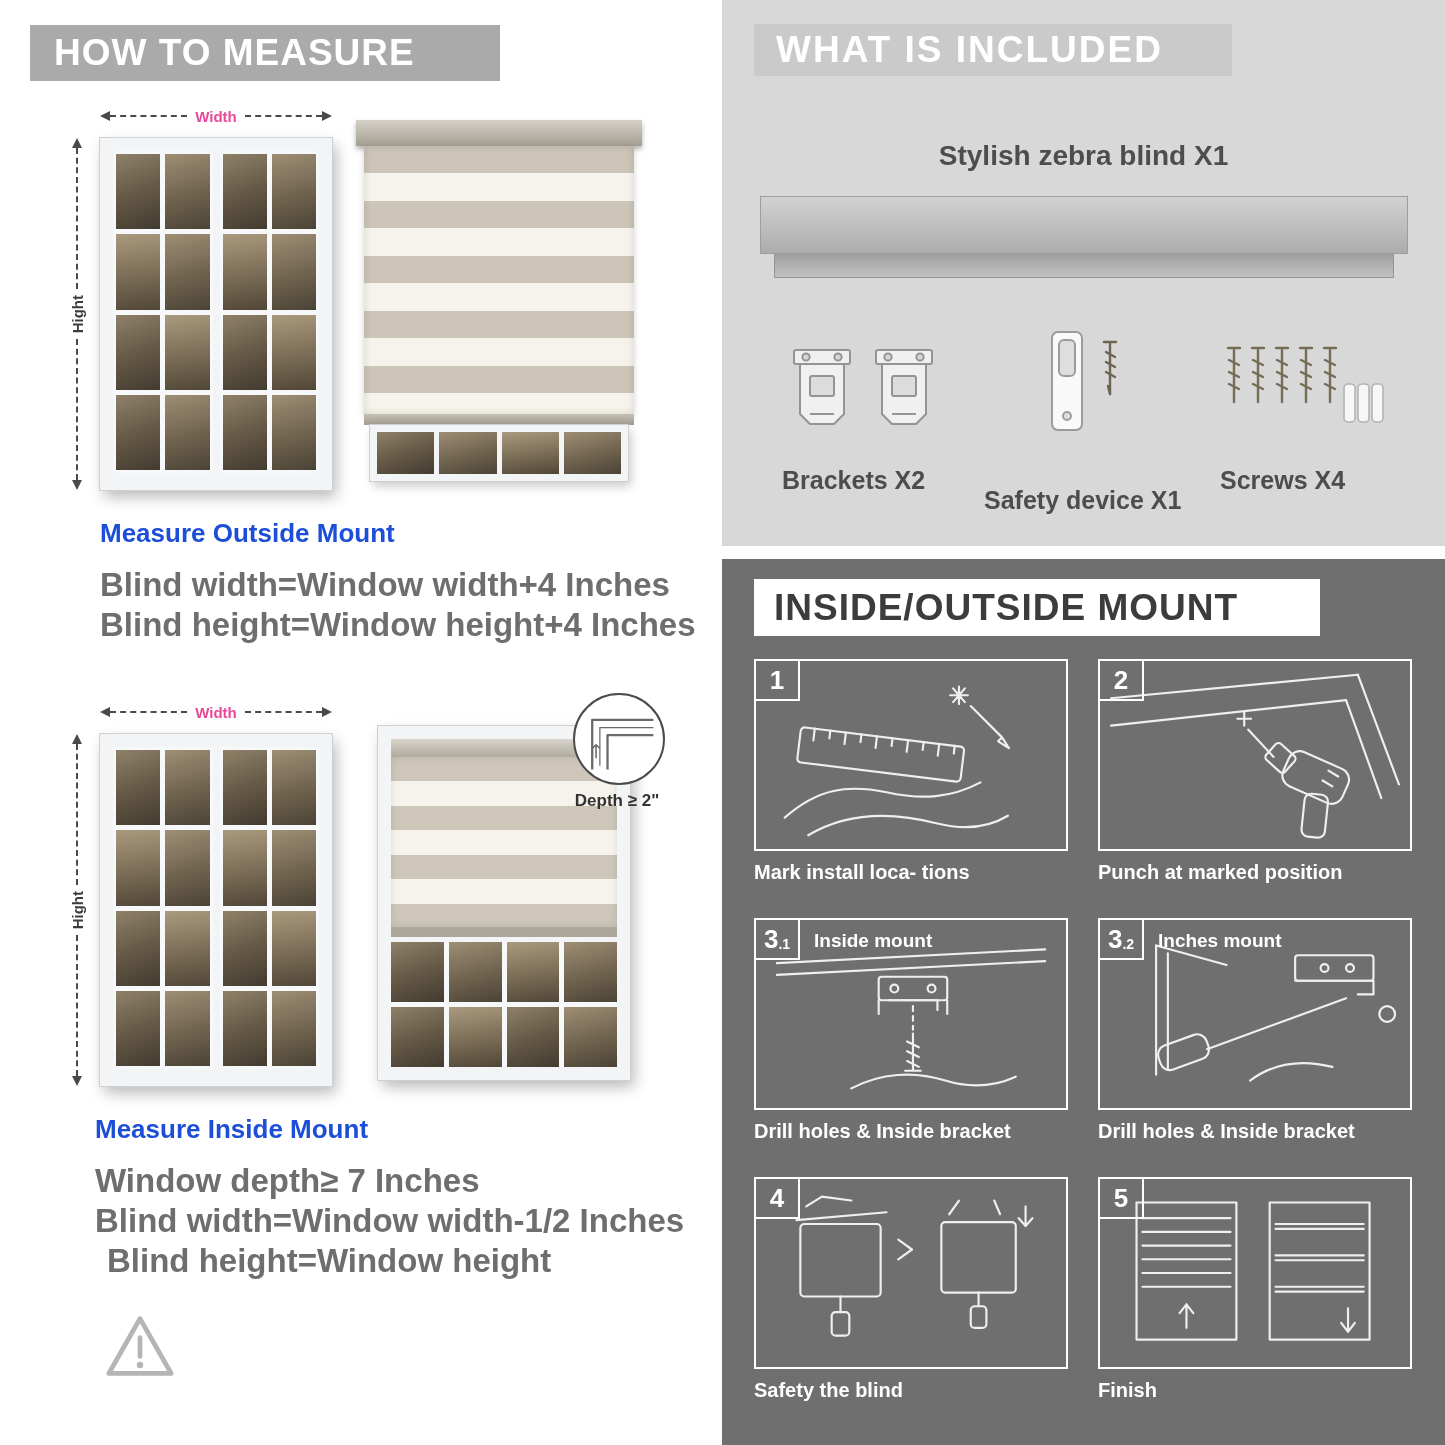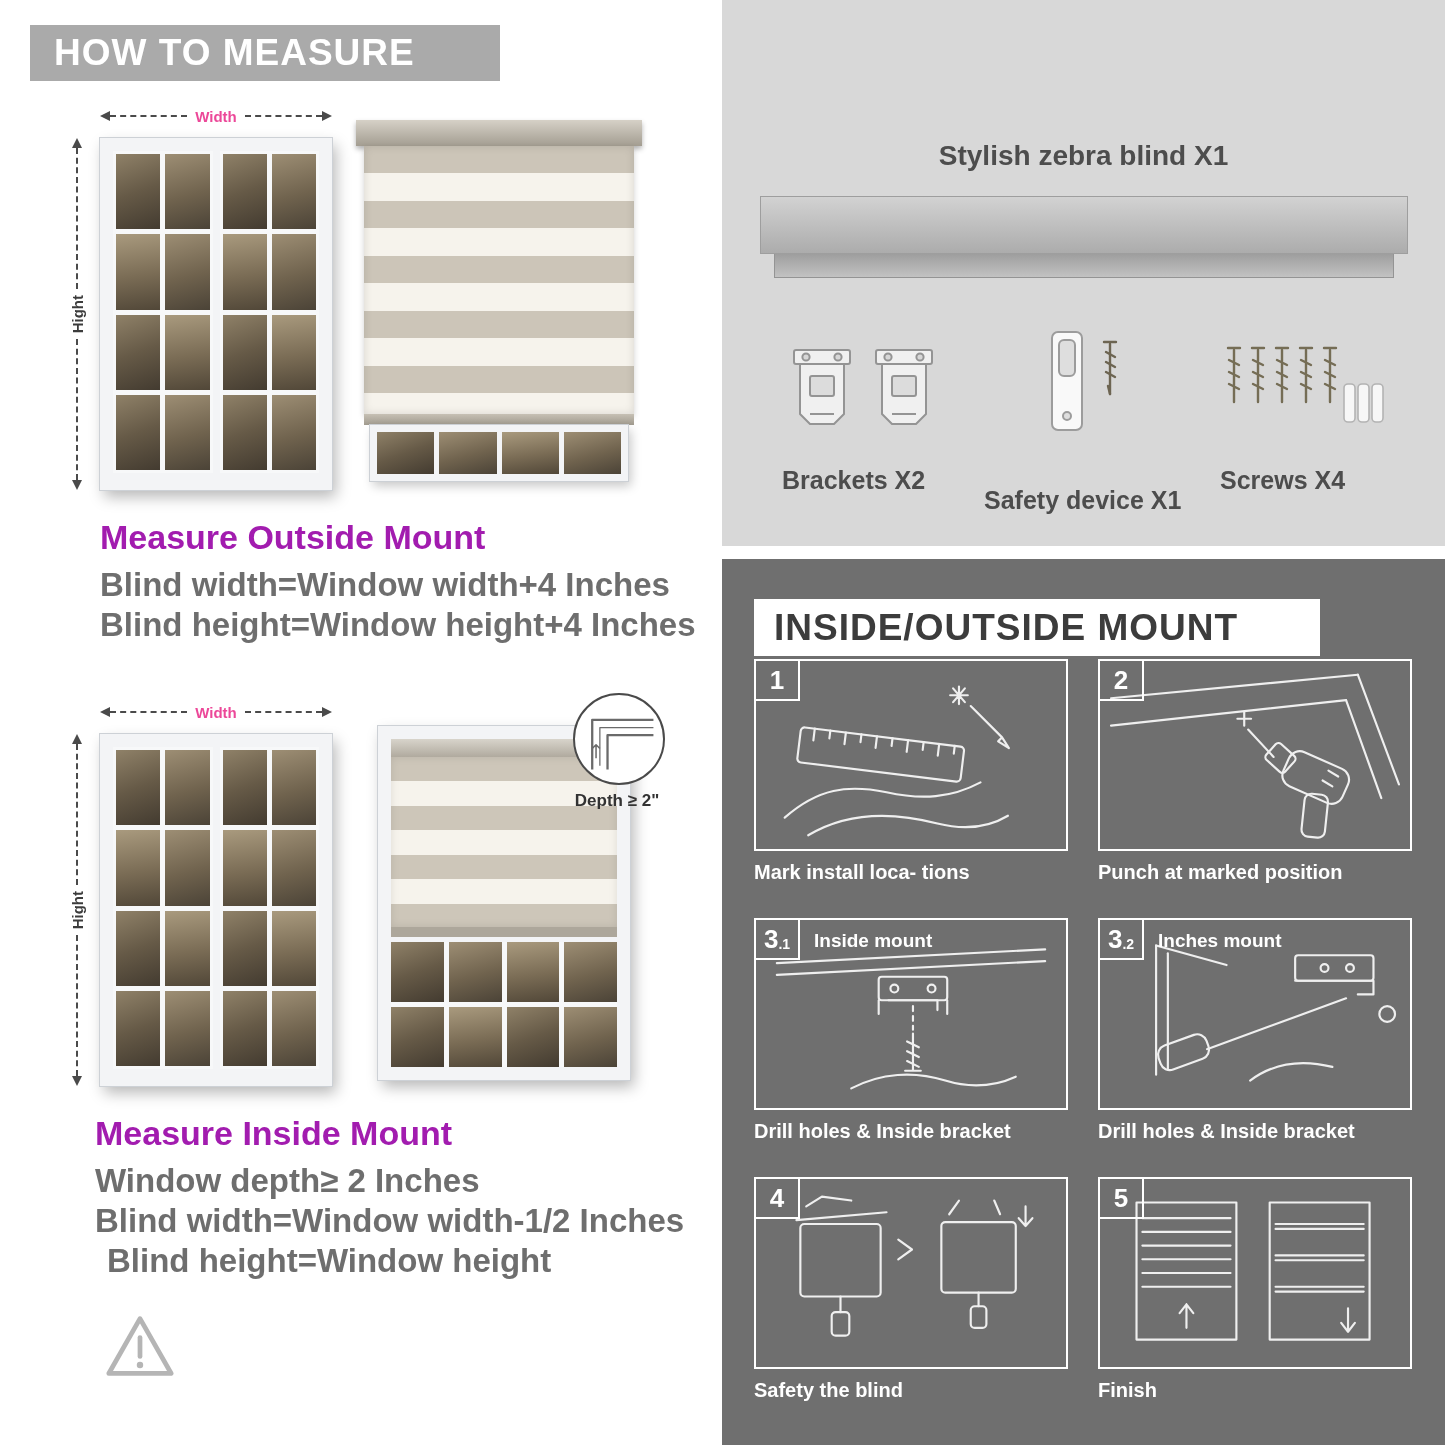--- a/index.html
+++ b/index.html
@@ -50,21 +50,21 @@
   .b2-head { height:18px; background:linear-gradient(180deg,#d8d4cb,#b0aa9e); }
   .b2-stripes { height:170px; background:repeating-linear-gradient(180deg,#cdc6b9 0px,#cdc6b9 24px,#f6f3ec 24px,#f6f3ec 49px);
     box-shadow:inset 0 0 8px rgba(0,0,0,.1); }
   .b2-rail { height:10px; background:#ada79b; }
   .b2-glass { flex:1; margin-top:5px; background:#f7f8f9; display:grid; grid-template-columns:repeat(4,1fr); grid-template-rows:repeat(2,1fr); gap:5px; }
   .depth-circle { position:absolute; right:-44px; top:-42px; width:92px; height:92px; border-radius:50%;
     background:#fff; border:2px solid #4a4a4a; overflow:hidden; z-index:3; }
   .depth-label { position:absolute; right:-52px; top:56px; width:112px; text-align:center;
     font-size:17px; font-weight:700; color:#333; z-index:3; }
 
-  .h-measure { position:absolute; left:100px; font-size:34px; font-weight:700; color:#a21caf; }
+  .h-measure { position:absolute; left:100px; font-size:26px; font-weight:700; color:#1d4ed8; }
   .formula { position:absolute; left:100px; font-size:33px; font-weight:700; color:#6e6e6e; }
 
   .warn-tri { position:absolute; left:102px; top:1312px; }
   .warn-text { position:absolute; left:180px; top:1320px; width:448px; font-size:19px; color:#9a9a9a; line-height:1.5; }
 
   
   .right { position:absolute; left:722px; top:0; width:723px; height:1445px; background:#fff; }
 
   .included { position:absolute; left:0; top:0; width:723px; height:546px; background:#d8d8d8; }
   .inc-banner { position:absolute; left:32px; top:24px; width:478px; height:52px; background:#cacaca;
@@ -74,21 +74,21 @@
     background:linear-gradient(180deg,#d2d2d2 0%,#bdbdbd 55%,#acacac 100%); border:1px solid #9e9e9e; }
   .rail-sub { position:absolute; left:52px; top:254px; width:620px; height:24px;
     background:linear-gradient(180deg,#9e9e9e,#c2c2c2); border:1px solid #949494; border-top:none; }
   .inc-icon { position:absolute; }
   .inc-label { position:absolute; top:466px; font-size:25px; font-weight:700; color:#4d4d4d; text-align:left; }
 
   .gap-strip { position:absolute; left:0; top:546px; width:723px; height:13px; background:#fff; }
 
   .mount { position:absolute; left:0; top:559px; width:723px; height:886px; background:#6f6f6f; }
   .mount-banner { position:absolute; left:32px; top:20px; width:566px; height:57px; background:#fff;
-    color:#3c3c3c; font-size:37px; font-weight:700; letter-spacing:1px; display:flex; align-items:center; padding-left:20px;margin-top:20px; }
+    color:#3c3c3c; font-size:37px; font-weight:700; letter-spacing:1px; display:flex; align-items:center; padding-left:20px; }
   .steps { position:absolute; left:32px; top:100px; width:660px; display:grid;
     grid-template-columns:314px 314px; column-gap:30px; row-gap:34px; }
   .step-panel { position:relative; height:192px; border:2px solid #fff; }
   .step-num { position:absolute; left:0; top:0; min-width:44px; height:40px; padding:0 8px;
     border-right:2px solid #fff; border-bottom:2px solid #fff; display:flex; align-items:center; justify-content:center;
     color:#fff; font-weight:700; font-size:26px; }
   .step-sub { font-size:14px; font-weight:700; margin-top:10px; }
   .step-title { position:absolute; left:58px; top:10px; color:#fff; font-weight:700; font-size:19px; }
   .step-caption { margin-top:10px; color:#fff; font-weight:700; font-size:20px; }
   .step-art { position:absolute; left:0; top:0; width:100%; height:100%; }
@@ -215,36 +215,37 @@
         <div class="pane"></div>
           <div class="pane"></div>
         <div class="pane"></div>
           <div class="pane"></div>
         <div class="pane"></div>
           <div class="pane"></div>
       </div>
     </div>
 
     <div class="h-measure" style="left:95px; top:1114px;">Measure Inside Mount</div>
-    <div class="formula" style="left:95px; top:1162px;">Window depth≥ 2 Inches</div>
+    <div class="formula" style="left:95px; top:1162px;">Window depth≥ 7 Inches</div>
     <div class="formula" style="left:95px; top:1202px;">Blind width=Window width-1/2 Inches</div>
     <div class="formula" style="left:92px; top:1242px;margin-left:15px;">Blind height=Window height</div>
 
     <div class="warn-tri">
       <svg viewBox="0 0 80 74" width="76" height="70">
         <path d="M40 7 L73 65 H7 Z" fill="none" stroke="#b5b5b5" stroke-width="5" stroke-linejoin="round"></path>
         <path d="M40 27 v20" stroke="#b5b5b5" stroke-width="5" stroke-linecap="round"></path>
         <circle cx="40" cy="56" r="3.4" fill="#b5b5b5"></circle>
       </svg>
     </div>
   </div>
 
   <div class="right">
 
     <div class="included">
+      <div class="inc-banner">WHAT IS INCLUDED</div>
       <div class="inc-product">Stylish zebra blind X1</div>
 
       <div class="rail-main"></div>
       <div class="rail-sub"></div>
 
       <svg class="inc-icon" style="left:66px; top:336px;" width="150" height="112" viewBox="0 0 150 112">
         <g fill="#f0f0f0" stroke="#949494" stroke-width="2" stroke-linejoin="round">
           <rect x="6" y="14" width="56" height="14" rx="2"></rect>
           <circle cx="18" cy="21" r="3.6" fill="#d7d7d7"></circle>
           <circle cx="50" cy="21" r="3.6" fill="#d7d7d7"></circle>

